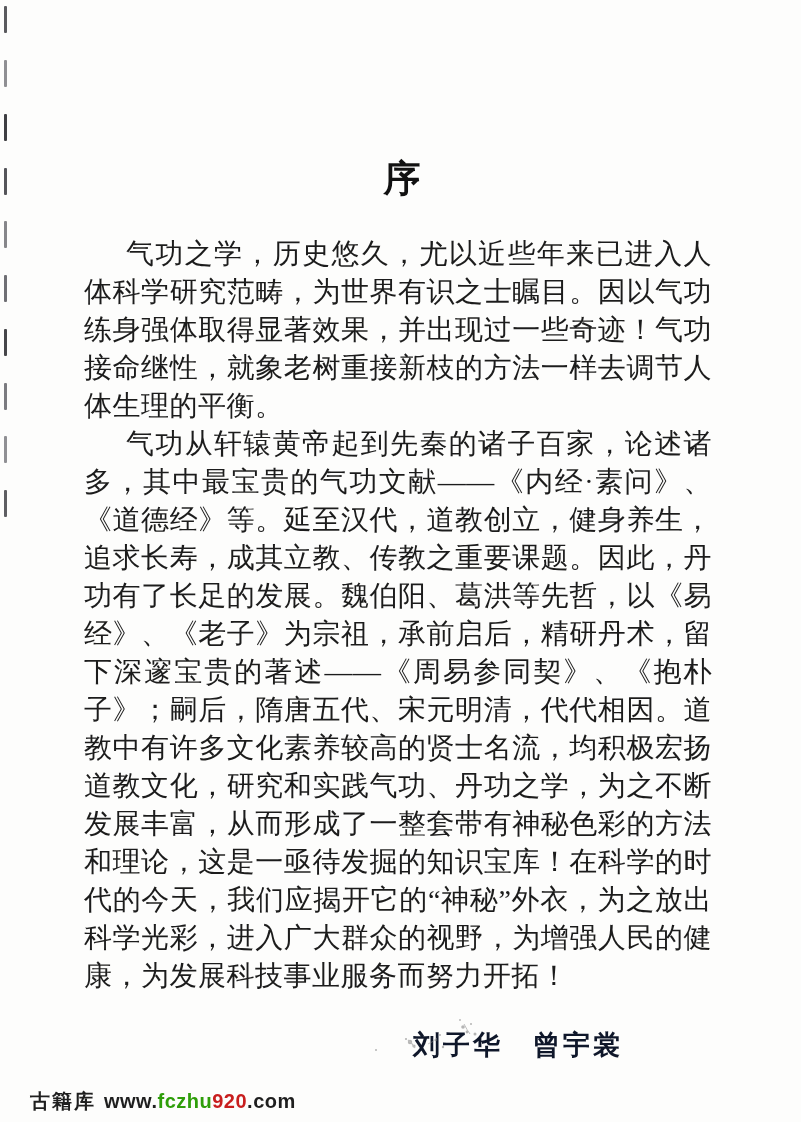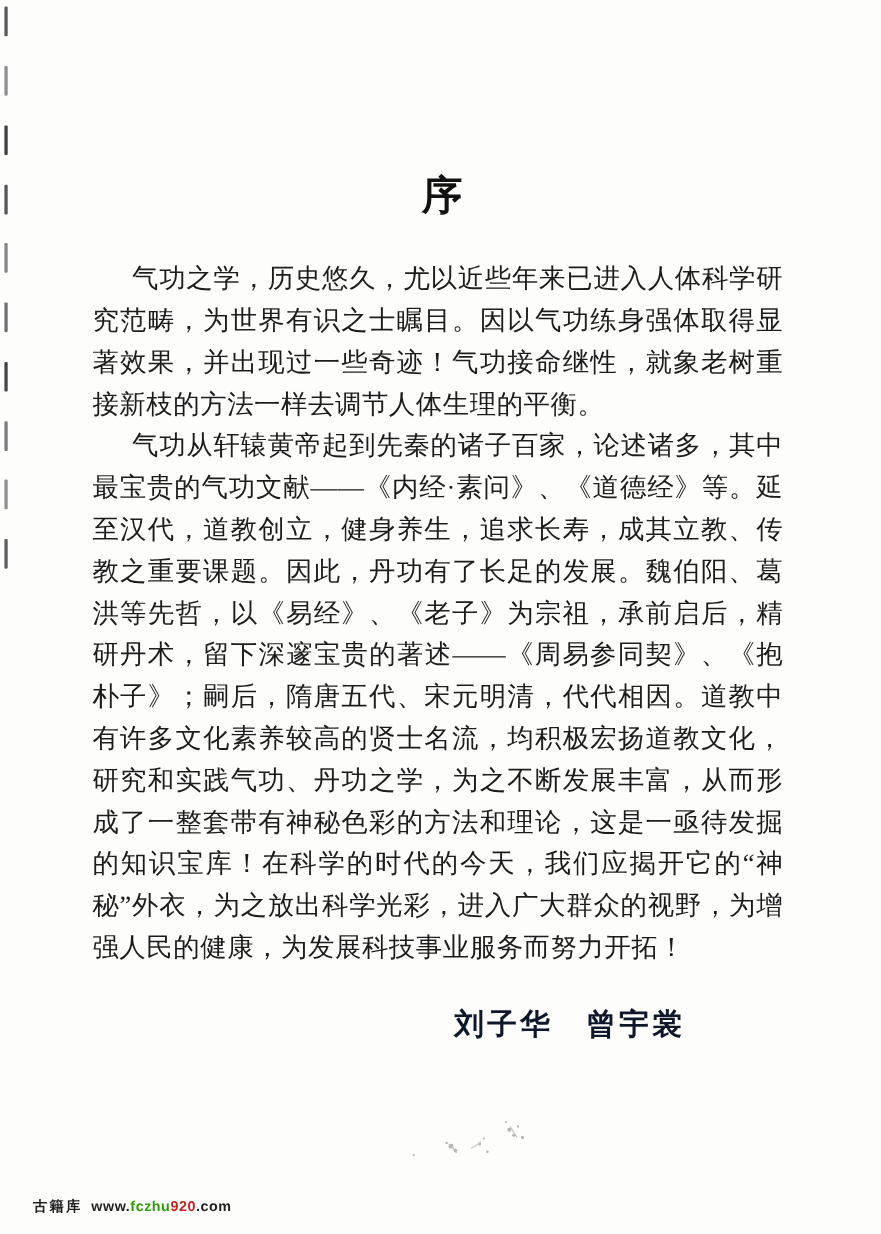--- a/index.html
+++ b/index.html
@@ -51,21 +51,21 @@
     letter-spacing: 2px;
     line-height: 1;
     margin: 0 0 38px 0;
     color: #111;
   }
 
   .doc-title .title-text { padding-left: 10px; }
 
   p.body-par {
     margin: 0;
-    font-size: 24px;
+    font-size: 28px;
     line-height: 38px;
     text-align: justify;
     text-justify: inter-character;
     text-indent: 1.5em;
     letter-spacing: 0.5px;
   }
 
   .signature {
     margin-top: 32px;
     padding-left: 329px;
@@ -83,21 +83,21 @@
     width: 130px;
     height: 56px;
     pointer-events: none;
   }
 
   .watermark {
     position: absolute;
     left: 30px;
     top: 1088px;
     font-family: "Liberation Sans", sans-serif;
-    font-size: 13px;
+    font-size: 20px;
     font-weight: bold;
     color: #1f1f1f;
     white-space: nowrap;
     letter-spacing: 0.5px;
   }
   .watermark .wm-site { margin-right: 8px; letter-spacing: 2px; }
   .watermark .wm-green {}
   .watermark .wm-red {}
 </style>
 </head>

